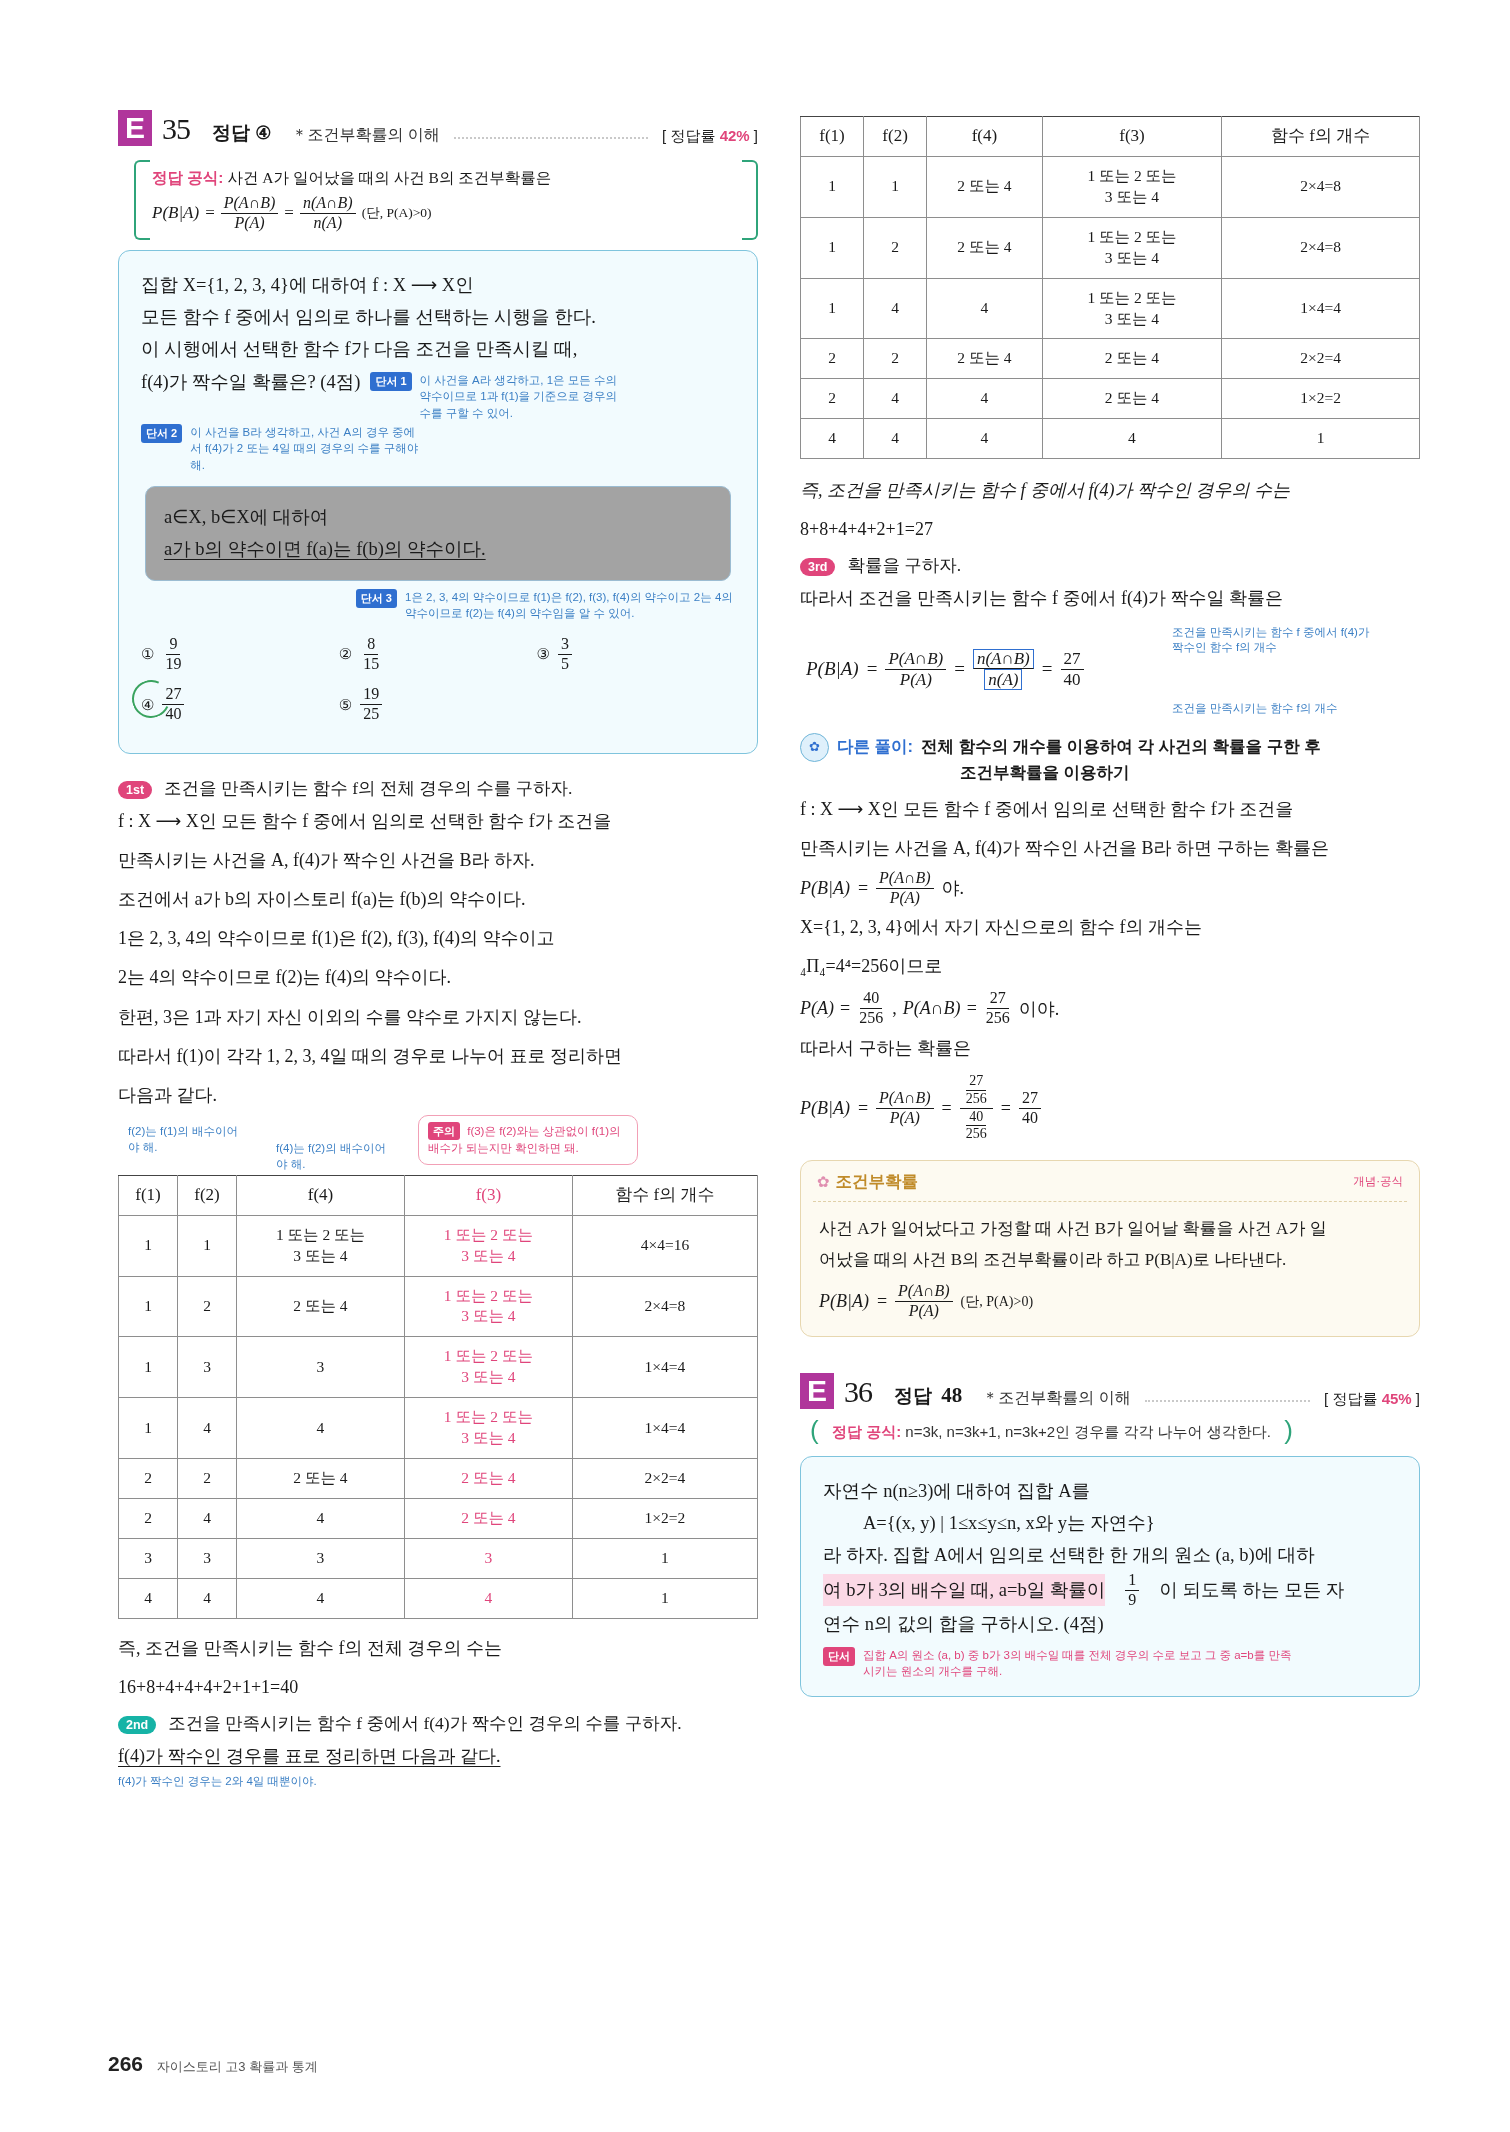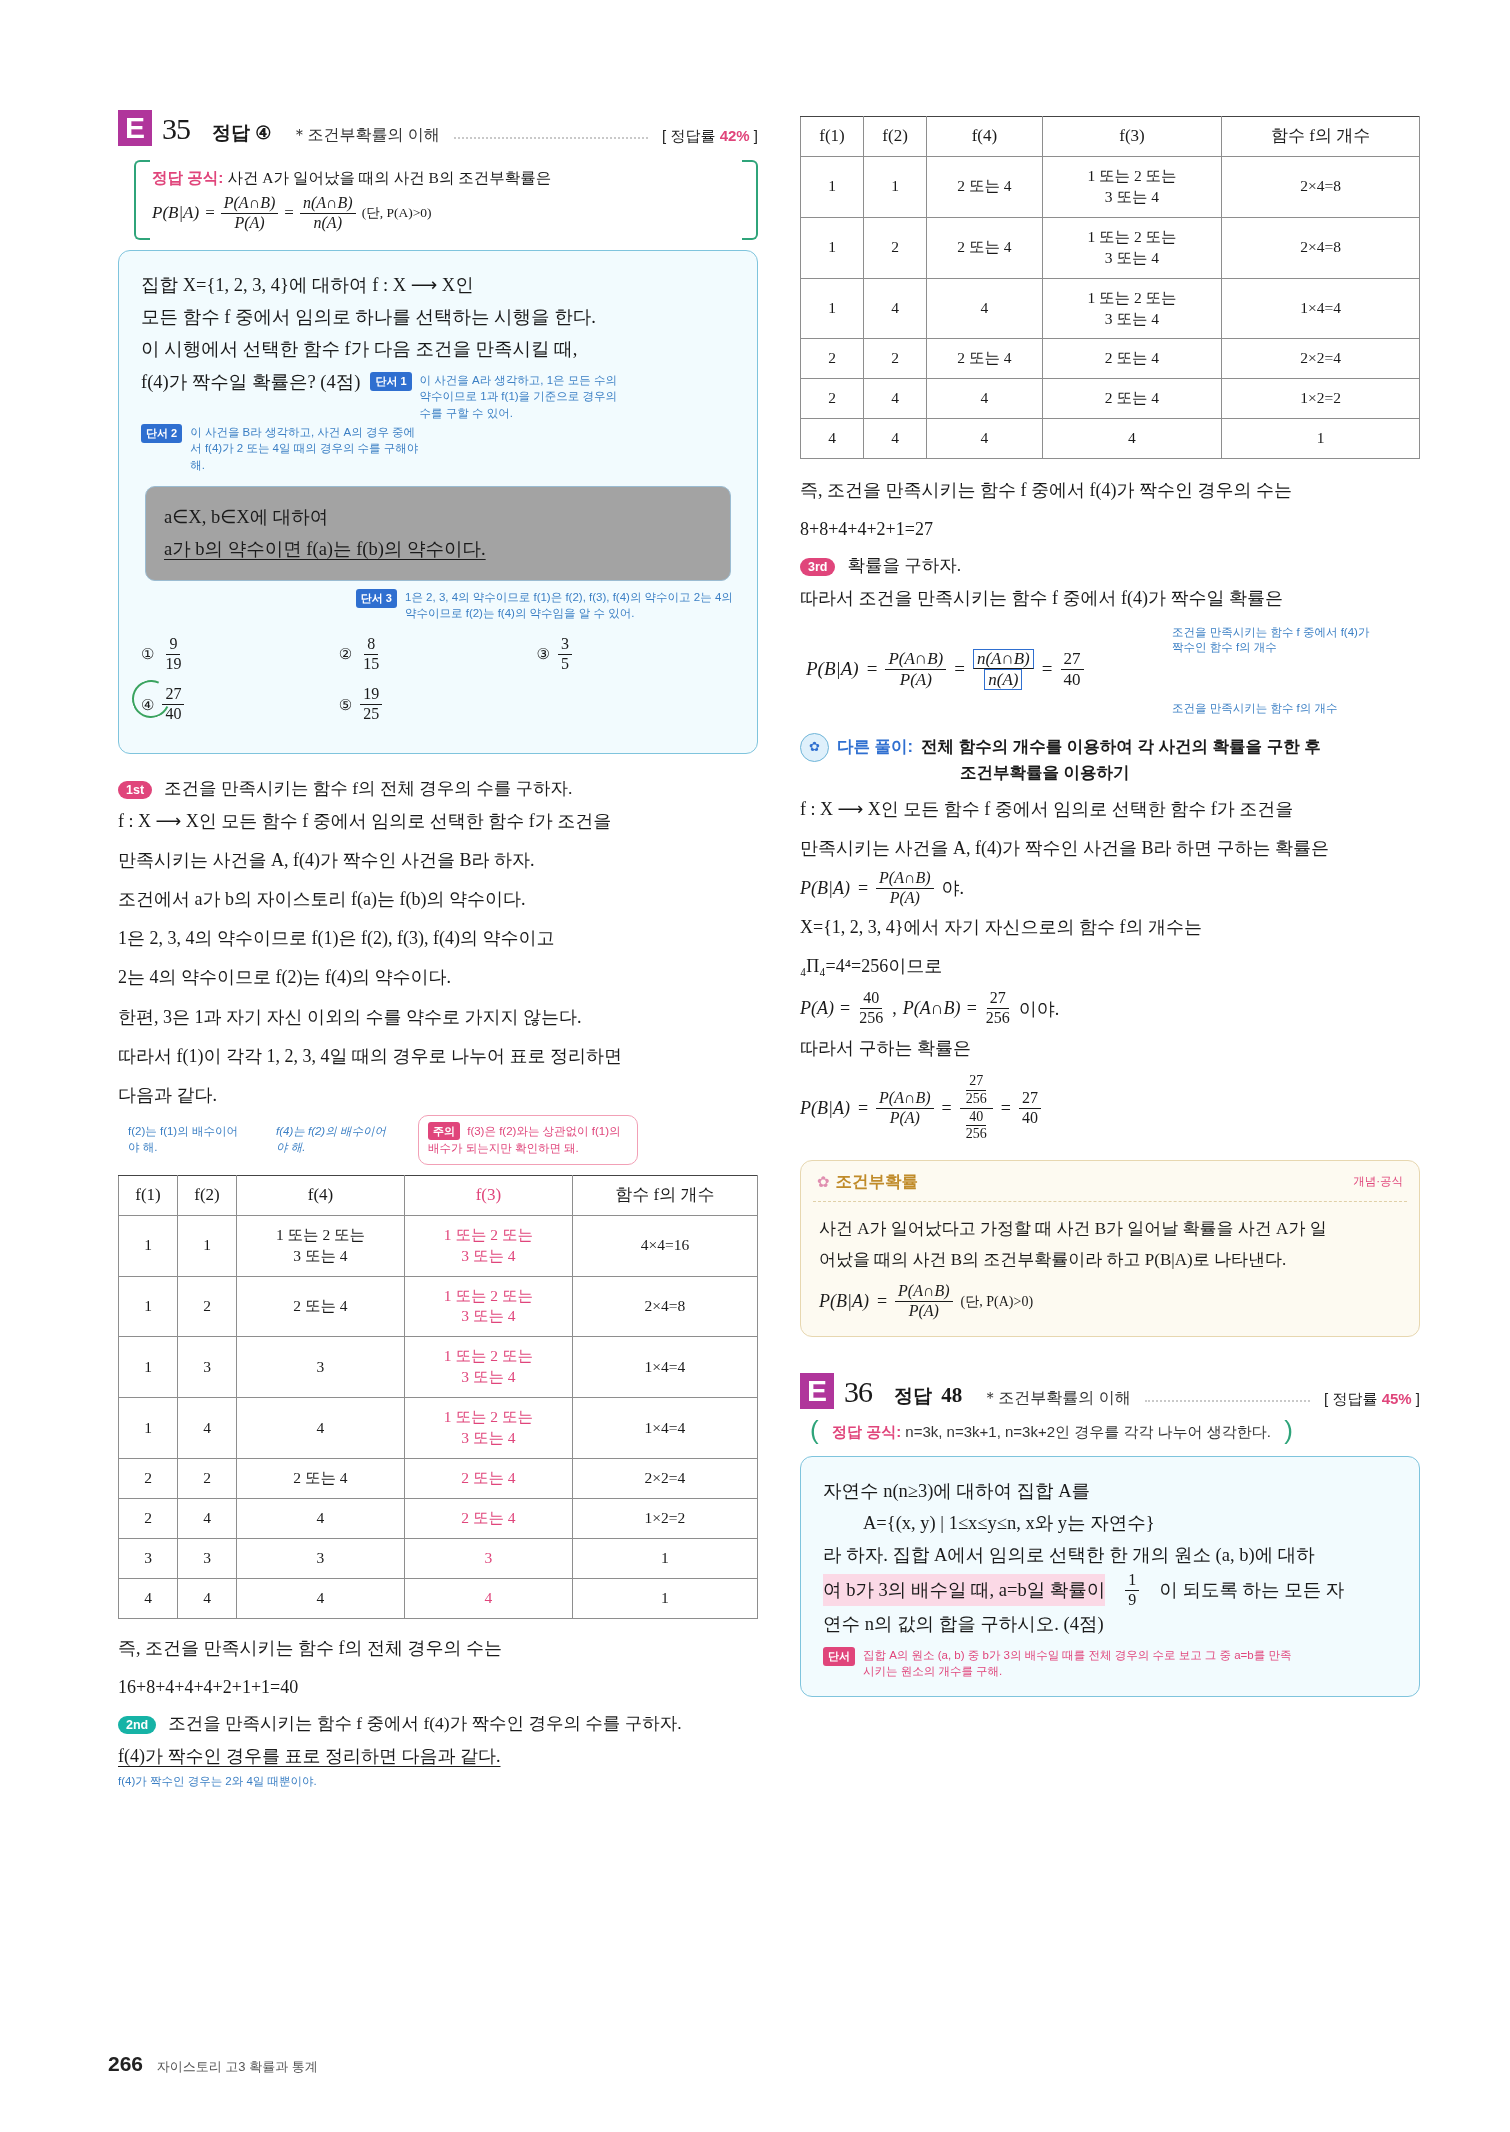--- a/index.html
+++ b/index.html
@@ -205,21 +205,21 @@
     <div class="para">만족시키는 사건을 A, f(4)가 짝수인 사건을 B라 하자.</div>
     <div class="para">조건에서 a가 b의 자이스토리 f(a)는 f(b)의 약수이다.</div>
     <div class="para">1은 2, 3, 4의 약수이므로 f(1)은 f(2), f(3), f(4)의 약수이고</div>
     <div class="para">2는 4의 약수이므로 f(2)는 f(4)의 약수이다.</div>
     <div class="para">한편, 3은 1과 자기 자신 이외의 수를 약수로 가지지 않는다.</div>
     <div class="para">따라서 f(1)이 각각 1, 2, 3, 4일 때의 경우로 나누어 표로 정리하면</div>
     <div class="para">다음과 같다.</div>
 
     <div style="position:relative;height:48px;margin-top:8px;">
       <div class="note-blue" style="position:absolute;left:10px;top:2px;width:120px;">f(2)는 f(1)의 배수이어야 해.</div>
-      <div class="note-blue" style="position:absolute;left:158px;top:2px;width:120px;font-style:italic;">f(4)는 f(2)의 배수이어야 해.</div>
+      <div class="note-blue" style="position:absolute;left:158px;top:19px;width:120px;">f(4)는 f(2)의 배수이어야 해.</div>
       <div class="callout" style="position:absolute;left:300px;top:-6px;width:200px;">
         <span style="display:inline-block;background:#e0457b;color:#fff;border-radius:3px;padding:1px 5px;font-weight:bold;font-size:11px;margin-right:4px;">주의</span>
         <span>f(3)은 f(2)와는 상관없이 f(1)의 배수가 되는지만 확인하면 돼.</span>
       </div>
     </div>
 
     <table class="t">
       <thead>
           <tr>
         <th>f(1)</th>
@@ -353,21 +353,21 @@
           <tr>
             <td>4</td>
             <td>4</td>
             <td>4</td>
             <td>4</td>
             <td>1</td>
           </tr>
         </tbody>
     </table>
 
-    <div class="para" style="margin-top:14px;">즉, 조건을 만족시키는 함수 f 중에서 f(4)가 짝수인 경우의 수는</div>
+    <div class="para" style="margin-top:14px;font-style:italic;">즉, 조건을 만족시키는 함수 f 중에서 f(4)가 짝수인 경우의 수는</div>
     <div class="para">8+8+4+4+2+1=27</div>
 
     <div style="margin-top:6px;">
       <span class="step">3rd</span>
       <span style="font-size:17.5px;">확률을 구하자.</span>
     </div>
     <div class="para">따라서 조건을 만족시키는 함수 f 중에서 f(4)가 짝수일 확률은</div>
 
     
     <div style="position:relative;margin:10px 0 4px 0;height:96px;">

